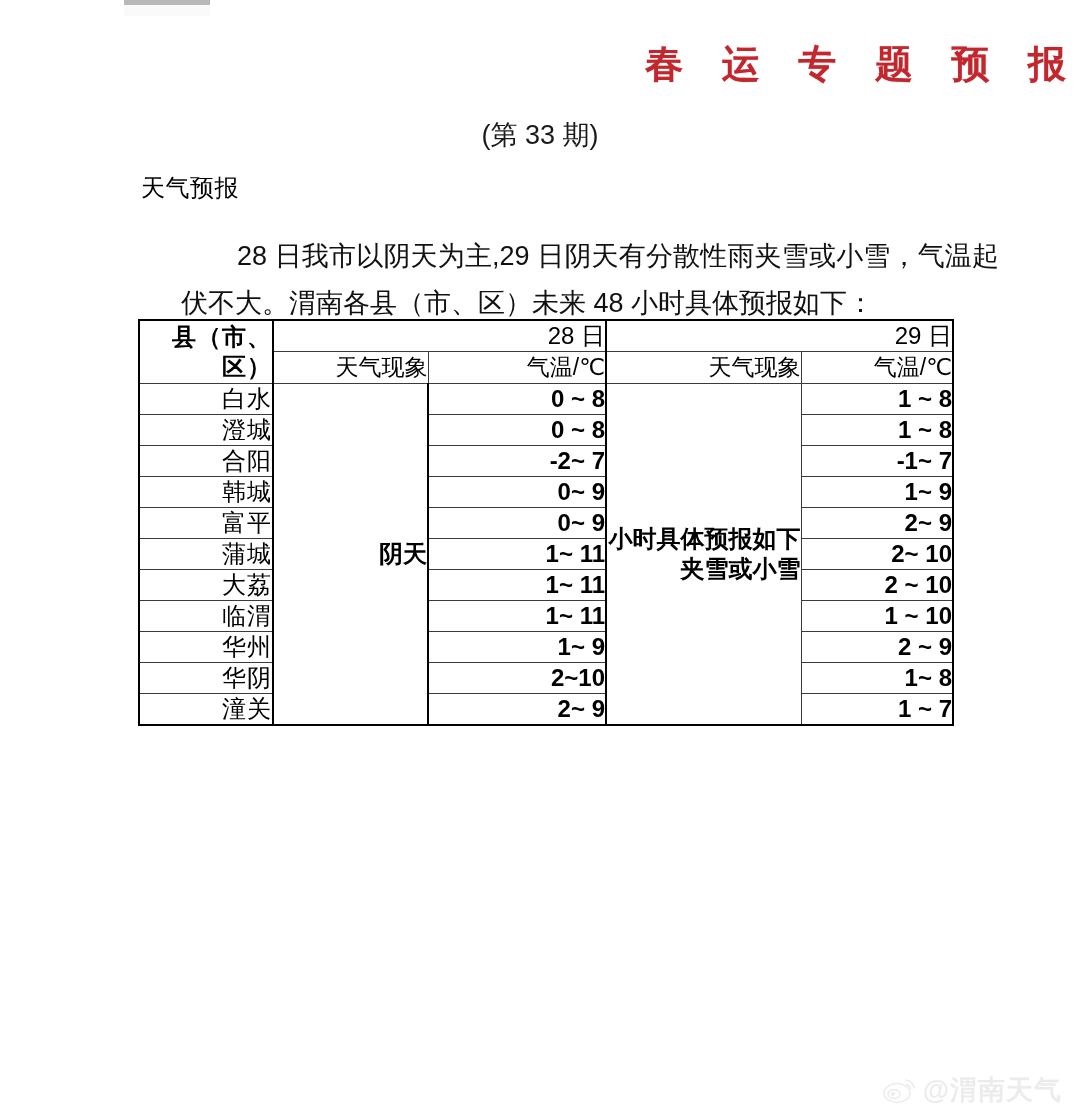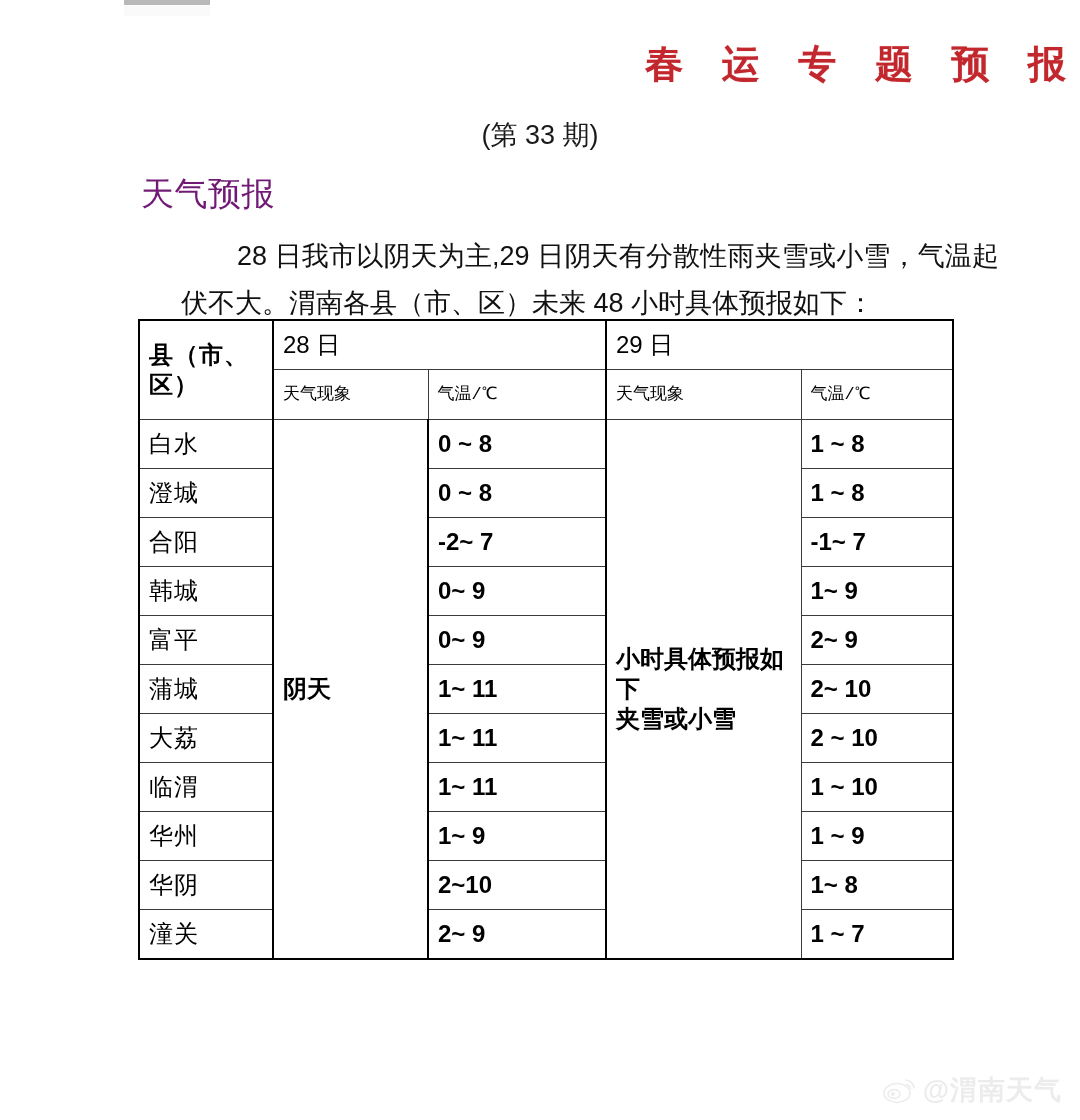--- a/index.html
+++ b/index.html
@@ -65,22 +65,22 @@
     text-align: center;
     font-size: 27px;
     line-height: 1.2;
     color: #1a1a1a;
     margin-top: 14px;
   }
 
   
   .section-heading {
     position: absolute;
-    font-size: 33px;
-    color: #701a75;
+    font-size: 24px;
+    color: #000000;
     letter-spacing: 0.5px;
   }
   #heading-forecast { left: 141px; top: 172px; }
   #heading-impact  { left: 141px; top: 728px; }
 
   .para {
     position: absolute;
     font-size: 27px;
     line-height: 47px;
     color: #111111;
@@ -111,45 +111,44 @@
   }
   table.forecast {
     border-collapse: collapse;
     width: 814px;
     table-layout: fixed;
     font-size: 23px;
     color: #000;
   }
   table.forecast td {
     border: 1px solid #3b3b3b;
-    text-align: left;
+    text-align: right;
     vertical-align: middle;
-    padding: 9px;
+    padding: 0;
     line-height: 1.25;
   }
   
   table.forecast {
     border: 2px solid #000;
   }
   td.hd-county {
     font-weight: bold;
     font-size: 24px;
     letter-spacing: 1px;
     width: 134px;
     border-right: 2px solid #000 !important;
   }
   td.hd-day {
     font-size: 24px;
     height: 28px;
     border-radius: 11px;
   }
   td.hd-sub {
-    font-size: 17px;
+    font-size: 23px;
     height: 31px;
-    font-family: Liberation Mono, monospace;
   }
   td.col-phen-28 { width: 155px; }
   td.col-temp-28 { width: 178px; border-right: 2px solid #000 !important; }
   td.col-phen-29 { width: 195px; }
   td.col-temp-29 { width: 152px; }
 
   td.county-name {
     font-weight: normal;
     font-size: 24px;
     letter-spacing: 1px;
@@ -264,21 +263,21 @@
             <td class="temp-cell col-temp-29">2 ~ 10</td>
           </tr>
           <tr>
             <td class="county-name">临渭</td>
             <td class="temp-cell temp-28 col-temp-28">1~ 11</td>
             <td class="temp-cell col-temp-29">1 ~ 10</td>
           </tr>
           <tr>
             <td class="county-name">华州</td>
             <td class="temp-cell temp-28 col-temp-28">1~ 9</td>
-            <td class="temp-cell col-temp-29">1 ~ 9</td>
+            <td class="temp-cell col-temp-29">2 ~ 9</td>
           </tr>
           <tr>
             <td class="county-name">华阴</td>
             <td class="temp-cell temp-28 col-temp-28">2~10</td>
             <td class="temp-cell col-temp-29">1~ 8</td>
           </tr>
           <tr>
             <td class="county-name">潼关</td>
             <td class="temp-cell temp-28 col-temp-28">2~ 9</td>
             <td class="temp-cell col-temp-29">1 ~ 7</td>

